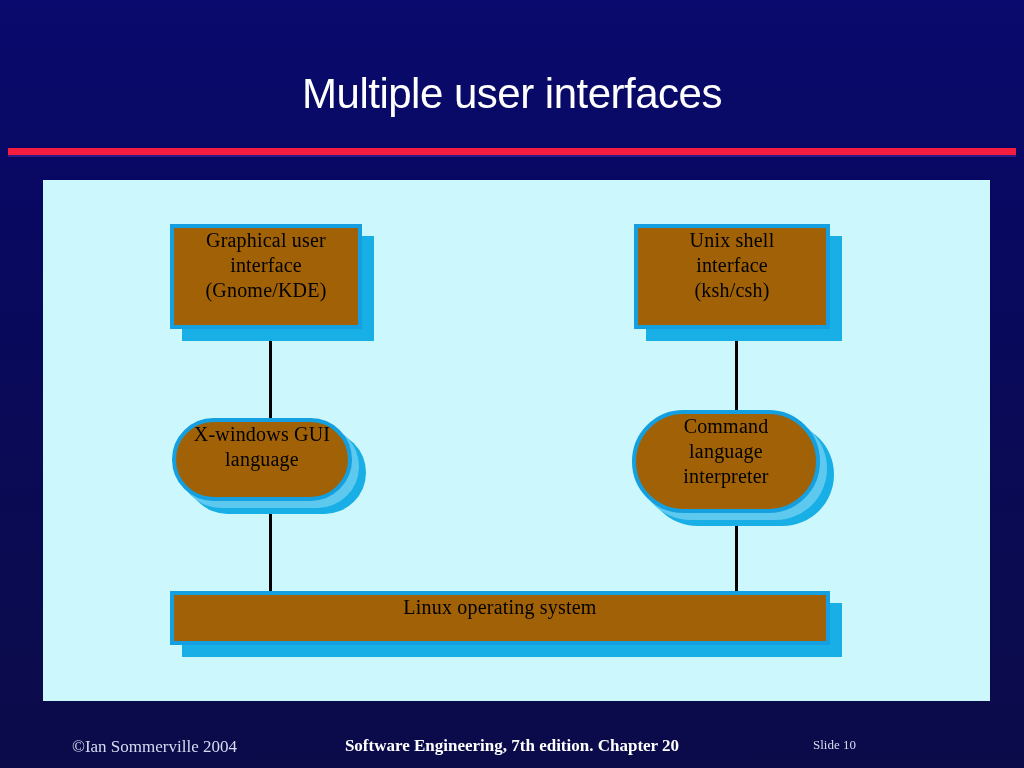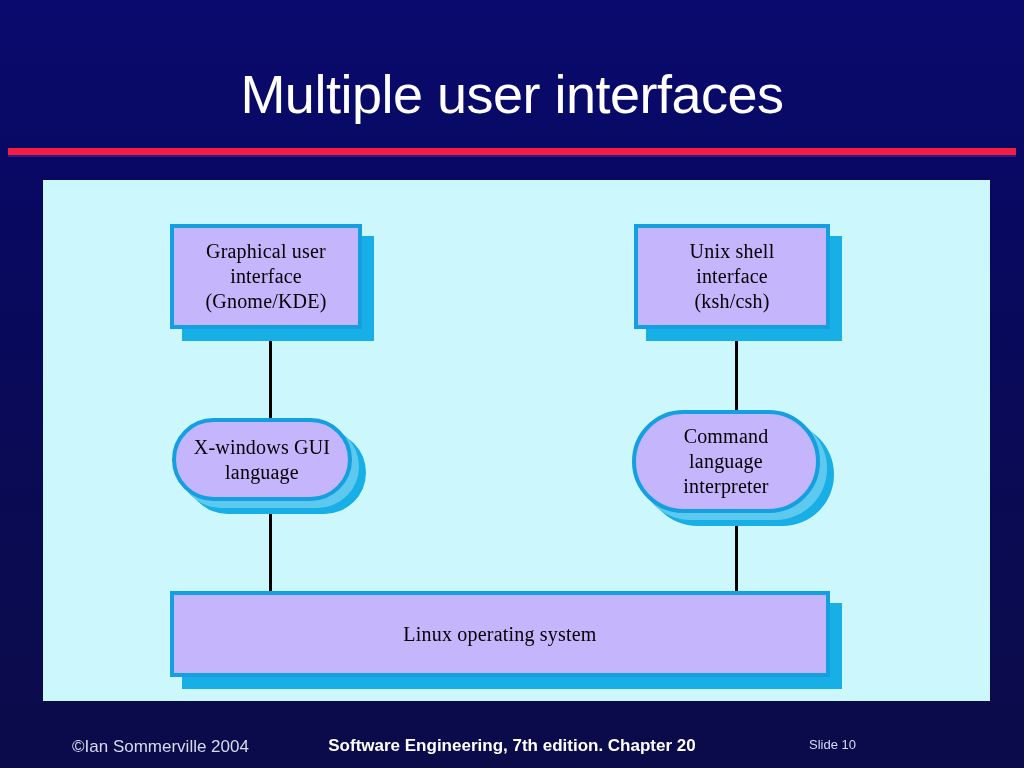--- a/index.html
+++ b/index.html
@@ -20,21 +20,21 @@
 
   
   #title {
     position: absolute;
     left: 0;
     top: 63px;
     width: 1024px;
     text-align: center;
     color: #ffffff;
     font-family: "Liberation Sans", sans-serif;
-    font-size: 54px;
+    font-size: 42px;
     line-height: 62px;
     letter-spacing: -0.5px;
     white-space: nowrap;
   }
   #title-rule {
     position: absolute;
     left: 8px;
     top: 148px;
     width: 1008px;
     height: 7px;
@@ -73,25 +73,24 @@
     height: 100%;
     background: #18aee6;
     box-sizing: border-box;
   }
   .node .face {
     position: absolute;
     left: 0;
     top: 0;
     width: 100%;
     height: 100%;
-    background: #c4b5fd;
+    background: #a16207;
     border: 4px solid #139fe0;
     box-sizing: border-box;
     display: flex;
-    align-items: center;
     justify-content: center;
   }
   .node .label {
     font-family: "Liberation Serif", serif;
     font-size: 20px;
     line-height: 25px;
     color: #000000;
     text-align: center;
     white-space: pre-line;
     letter-spacing: .2px;
@@ -124,21 +123,21 @@
   #conn-shell-cli  { left: 735px; top: 329px; height: 82px; }
   #conn-cli-os     { left: 735px; top: 512px; height: 80px; }
 
   
   #footer {
     position: absolute;
     left: 0;
     top: 731px;
     width: 924px;
     height: 37px;
-    font-family: Liberation Sans, sans-serif;
+    font-family: Liberation Serif, serif;
     color: #d8dcf2;
   }
   #footer-copyright {
     position: absolute;
     left: 72px;
     top: 6px;
     font-size: 17px;
     color: #d6dbf0;
   }
   #footer-center {
@@ -205,21 +204,21 @@
     <div class="node rounded" id="node-cli" style="left:589px;top:230px;width:188px;height:103px;">
       <div class="shadow"></div>
       <div class="shadow2"></div>
       <div class="face">
         <div class="label">Command
 language
 interpreter</div>
       </div>
     </div>
 
-    <div class="node" style="left:127px;top:411px;width:660px;height:86px;border-radius:10px;">
+    <div class="node" style="left:127px;top:411px;width:660px;height:54px;border-radius:10px;">
       <div class="shadow"></div>
       <div class="face">
         <div class="label">Linux operating system</div>
       </div>
     </div>
 
   </div>
 
   <div id="footer">
     <div id="footer-copyright">©Ian Sommerville 2004</div>

